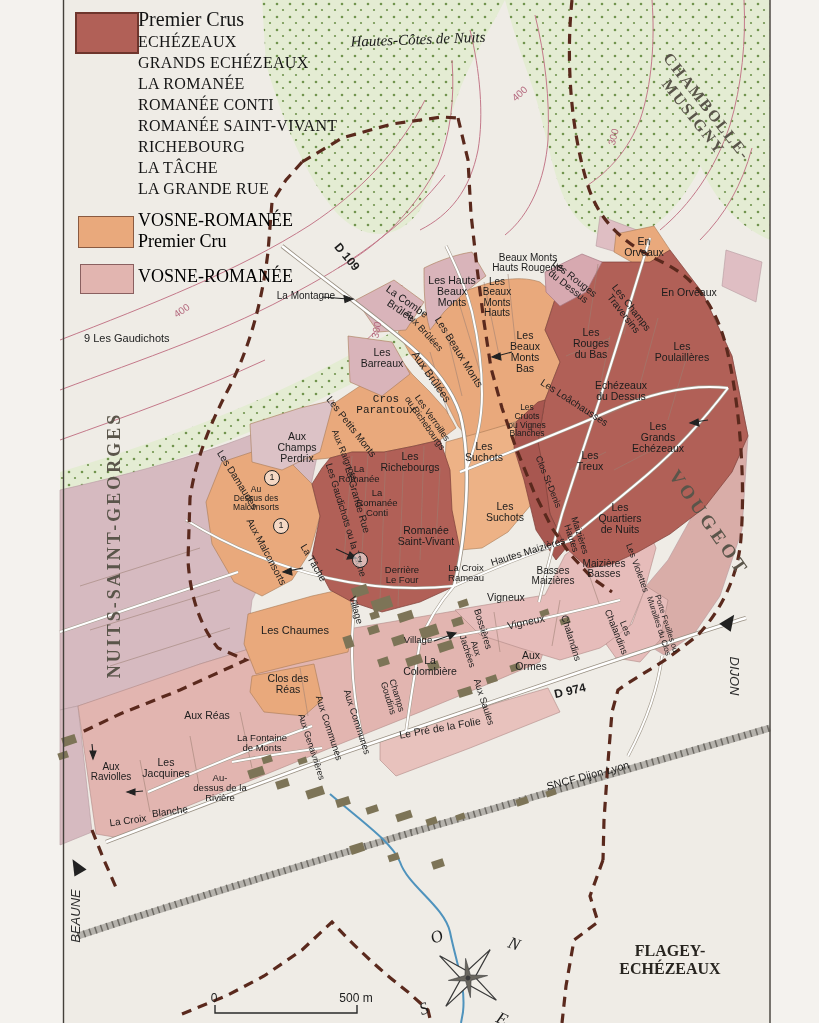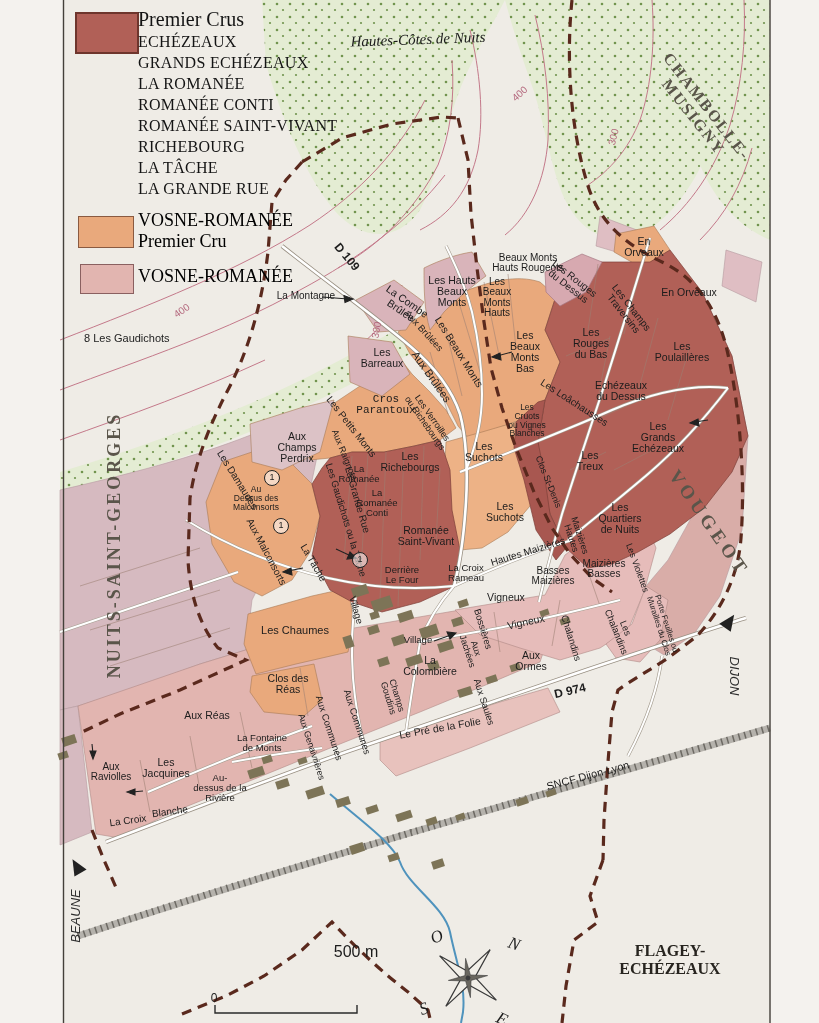--- a/index.html
+++ b/index.html
@@ -415,21 +415,21 @@
       <div class="lbl" style="left: 220px; top: 788px; font-size: 9.5px; transform: translate(-50%, -50%) rotate(0deg);">Au-
 dessus de la
 Rivière</div>
       <div class="lbl" style="left: 128px; top: 821px; font-size: 10px; transform: translate(-50%, -50%) rotate(-8deg);">La Croix</div>
       <div class="lbl" style="left: 170px; top: 812px; font-size: 10px; transform: translate(-50%, -50%) rotate(-8deg);">Blanche</div>
       <div class="lbl serif it" style="left: 437px; top: 937px; font-size: 17px; transform: translate(-50%, -50%) rotate(-25deg);">O</div>
       <div class="lbl serif it" style="left: 514px; top: 944px; font-size: 17px; transform: translate(-50%, -50%) rotate(20deg);">N</div>
       <div class="lbl serif it" style="left: 424px; top: 1009px; font-size: 17px; transform: translate(-50%, -50%) rotate(-20deg);">S</div>
       <div class="lbl serif it" style="left: 502px; top: 1019px; font-size: 17px; transform: translate(-50%, -50%) rotate(25deg);">E</div>
       <div class="lbl" style="left: 214px; top: 998px; font-size: 12px; transform: translate(-50%, -50%) rotate(0deg);">0</div>
-      <div class="lbl" style="left: 356px; top: 952px; font-size: 16px; transform: translate(-50%, -50%) rotate(0deg);">500 m</div>
+      <div class="lbl" style="left: 356px; top: 998px; font-size: 12px; transform: translate(-50%, -50%) rotate(0deg);">500 m</div>
       <div class="lbl circ" style="left: 272px; top: 478px; font-size: 9px; transform: translate(-50%, -50%) rotate(0deg);">1</div>
       <div class="lbl circ" style="left: 281px; top: 526px; font-size: 9px; transform: translate(-50%, -50%) rotate(0deg);">1</div>
       <div class="lbl circ" style="left: 360px; top: 560px; font-size: 9px; transform: translate(-50%, -50%) rotate(0deg);">1</div>
     </div>
 
 <div class="legend">
   <div id="sw-gc"></div>
   <div id="leg-title">Premier Crus</div>
   <div class="leg-name" style="top:33px">ECHÉZEAUX</div>
   <div class="leg-name" style="top:54px">GRANDS ECHÉZEAUX</div>
@@ -437,16 +437,16 @@
   <div class="leg-name" style="top:96px">ROMANÉE CONTI</div>
   <div class="leg-name" style="top:117px">ROMANÉE SAINT-VIVANT</div>
   <div class="leg-name" style="top:138px">RICHEBOURG</div>
   <div class="leg-name" style="top:159px">LA TÂCHE</div>
   <div class="leg-name" style="top:180px">LA GRANDE RUE</div>
   <div id="sw-pc"></div>
   <div id="leg-pc1">VOSNE-ROMANÉE</div>
   <div id="leg-pc2">Premier Cru</div>
   <div id="sw-vg"></div>
   <div id="leg-vg">VOSNE-ROMANÉE</div>
-  <div id="leg-foot">8  Les Gaudichots</div>
+  <div id="leg-foot">9  Les Gaudichots</div>
 </div>
 
 </div>
 
 </body></html>

